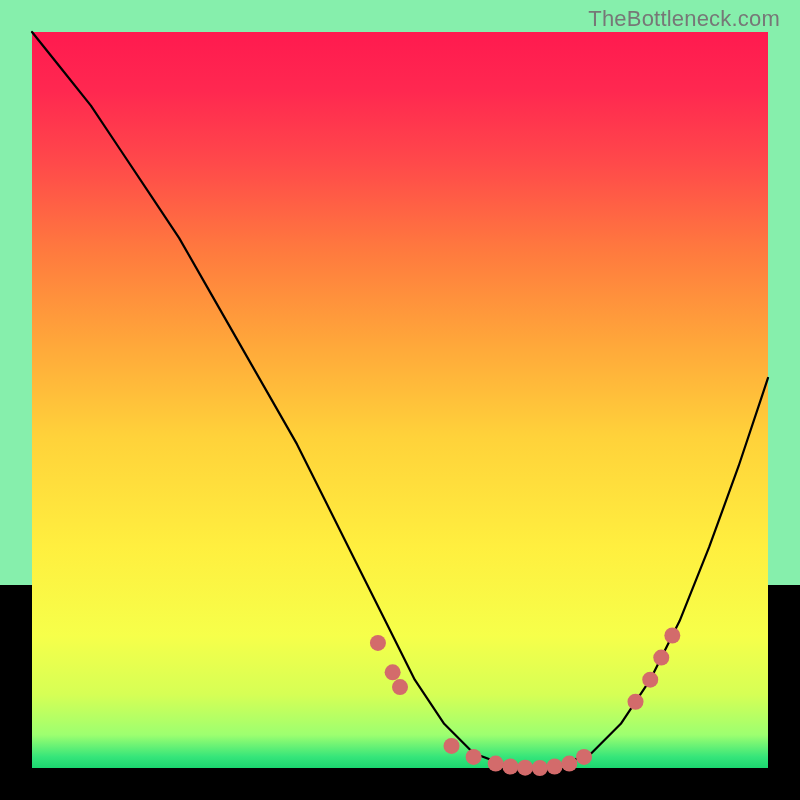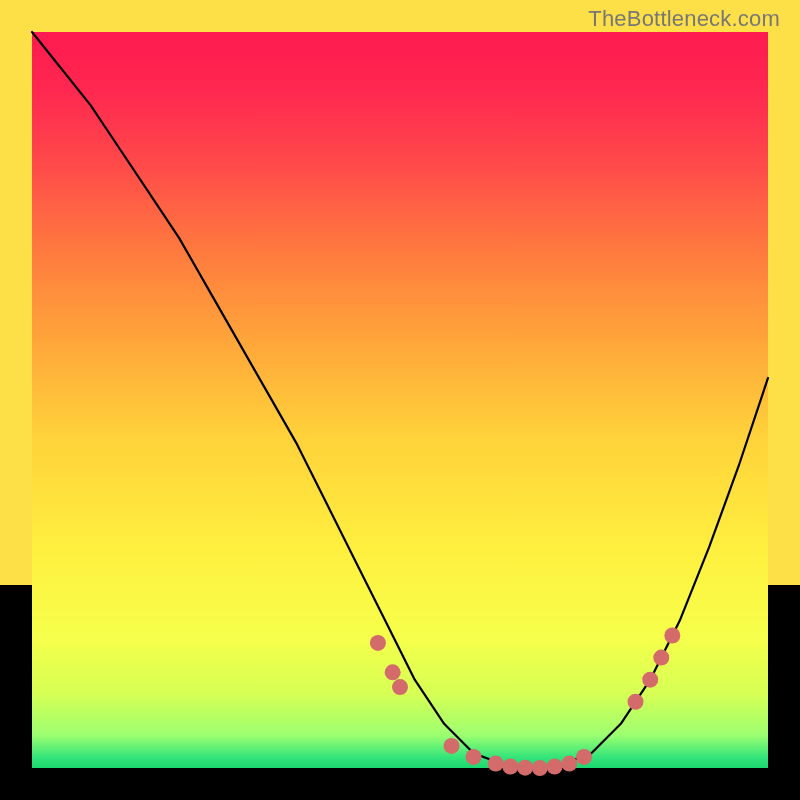--- a/index.html
+++ b/index.html
@@ -8,21 +8,21 @@
     width: 800px;
     height: 800px;
     background: #000000;
     overflow: hidden;
     font-family: Arial, Helvetica, sans-serif;
   }
   .stage {
     position: relative;
     width: 800px;
     height: 585px;
-    background: #fde047;
+    background: #86efac;
   }
   .plot-area {
     position: absolute;
     left: 32px;
     top: 32px;
     width: 736px;
     height: 736px;
   }
   .gradient-bg {
     position: absolute;

